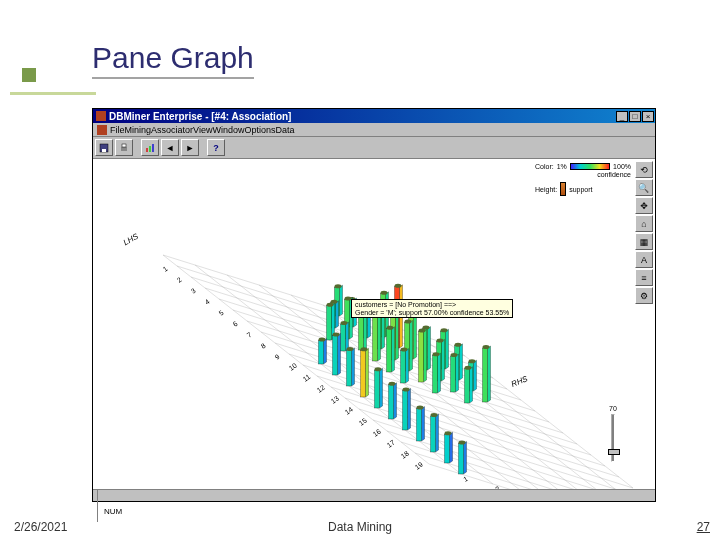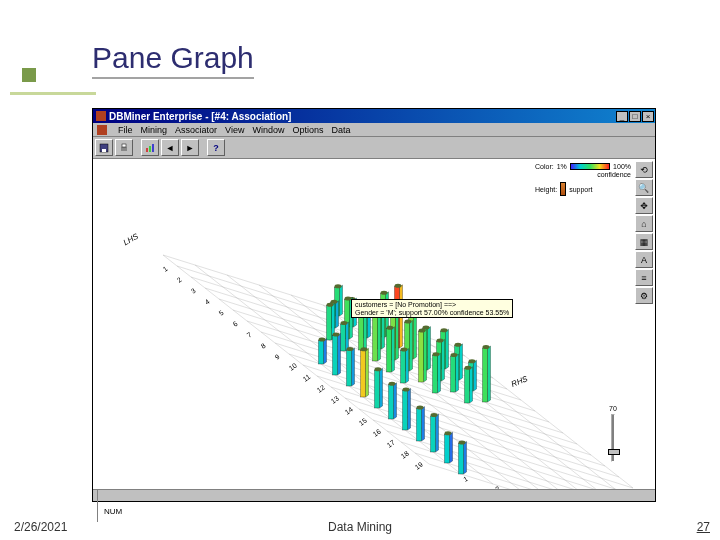--- a/index.html
+++ b/index.html
@@ -11,21 +11,21 @@
   .footer-date { position: absolute; left: 14px; bottom: 6px; font-size: 12px; color: #333; }
   .footer-center { position: absolute; left: 50%; transform: translateX(-50%); bottom: 6px; font-size: 12px; color: #333; }
   .footer-page { position: absolute; right: 10px; bottom: 6px; font-size: 12px; color: #333; text-decoration: underline; }
 
   .app-window { position: absolute; left: 92px; top: 108px; width: 564px; height: 394px; border: 1px solid #000; background: #c0c0c0; font-family: "MS Sans Serif", Tahoma, sans-serif; font-size: 9px; }
   .titlebar { height: 14px; background: linear-gradient(to right, #000080, #1084d0); color: #fff; display: flex; align-items: center; padding-left: 3px; }
   .titlebar-icon { width: 10px; height: 10px; background: #b04020; margin-right: 3px; }
   .titlebar-text { flex: 1; font-size: 10px; font-weight: bold; }
   .titlebar-btns { display: flex; gap: 1px; margin-right: 1px; }
   .titlebar-btns div { width: 12px; height: 11px; background: #c0c0c0; border: 1px solid #000; font-size: 8px; text-align: center; line-height: 9px; color: #000; }
-  .menubar { height: 14px; background: #c0c0c0; display: flex; align-items: center; padding-left: 4px; gap: 8px; font-size: 9px; border-bottom: 1px solid #808080; }
+  .menubar { height: 14px; background: #c0c0c0; display: flex; align-items: center; padding-left: 4px; font-size: 9px; border-bottom: 1px solid #808080; }
   .menubar span { color: #000; }
   .toolbar { height: 22px; background: #c0c0c0; display: flex; align-items: center; padding-left: 2px; gap: 2px; border-bottom: 1px solid #808080; }
   .toolbtn { width: 18px; height: 17px; background: #c0c0c0; border-top: 1px solid #fff; border-left: 1px solid #fff; border-right: 1px solid #606060; border-bottom: 1px solid #606060; display: flex; align-items: center; justify-content: center; }
   .toolsep { width: 4px; height: 17px; }
   .chart-area { position: absolute; top: 50px; left: 0; right: 0; bottom: 12px; background: #fff; }
   .statusbar { position: absolute; bottom: 0; left: 0; right: 0; height: 12px; background: #c0c0c0; border-top: 1px solid #808080; font-size: 8px; padding-left: 4px; line-height: 12px; display: flex; }
   .statusbar .status-text { flex: 1; }
   .statusbar .status-right { border-left: 1px solid #808080; padding: 16px 6px; }
 
   .legend { position: absolute; top: 4px; right: 24px; width: 96px; font-size: 7px; color: #000; }

